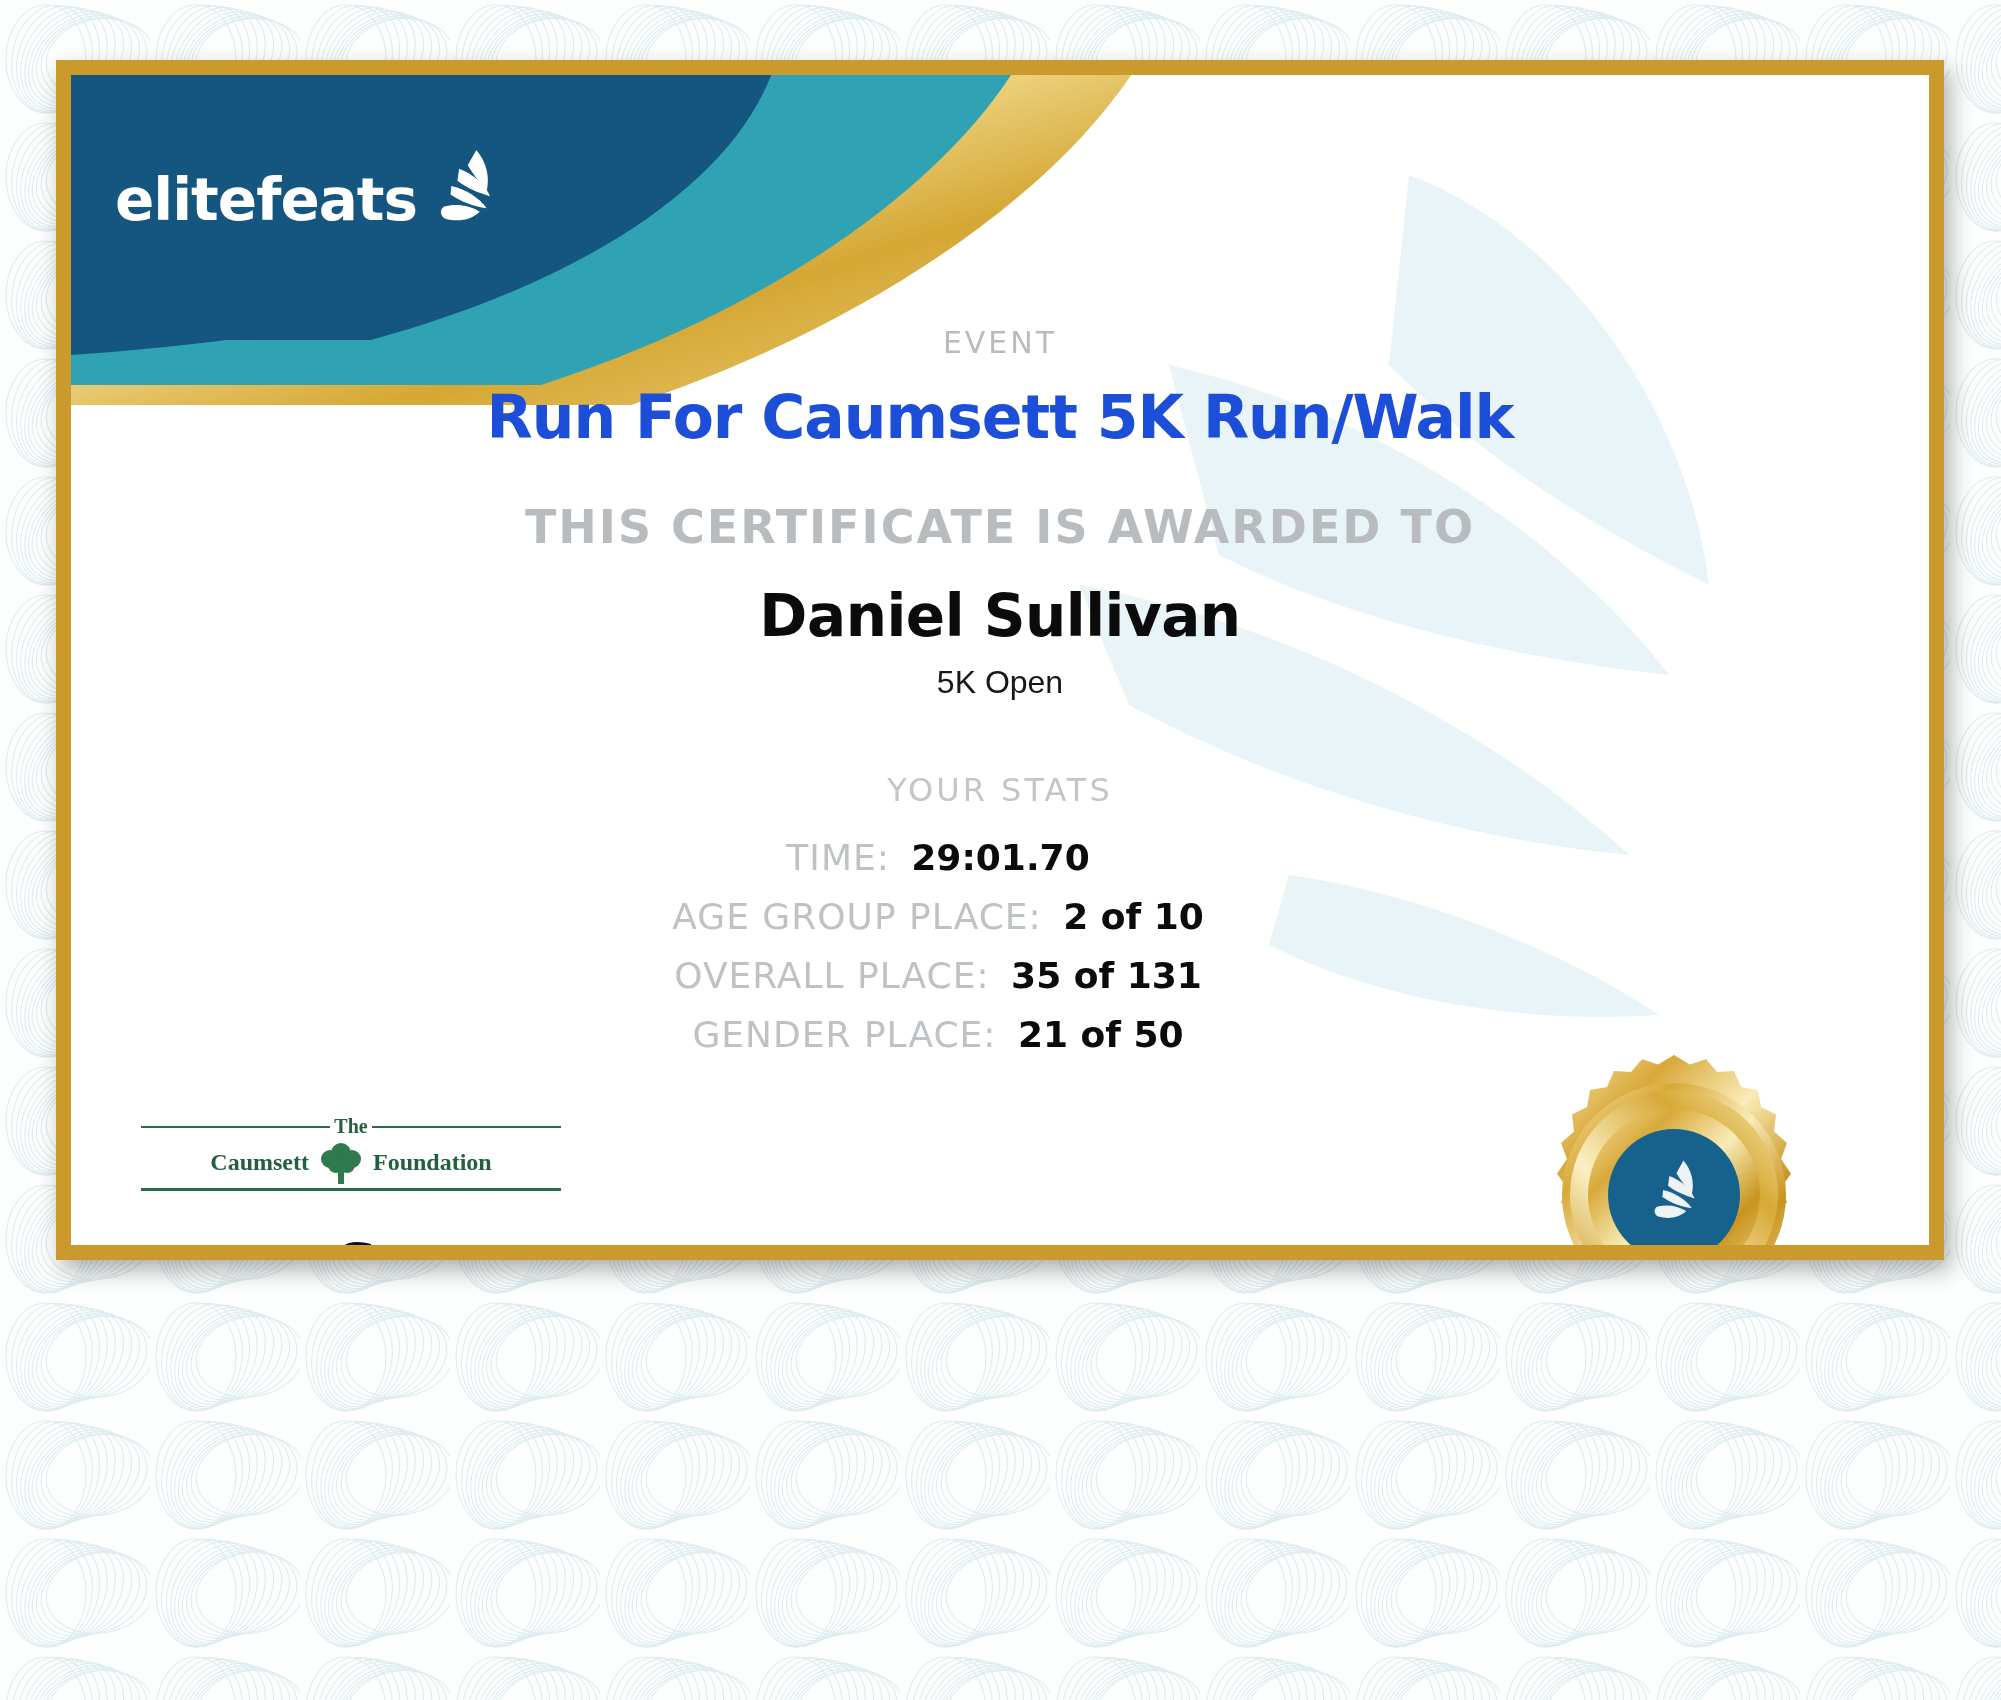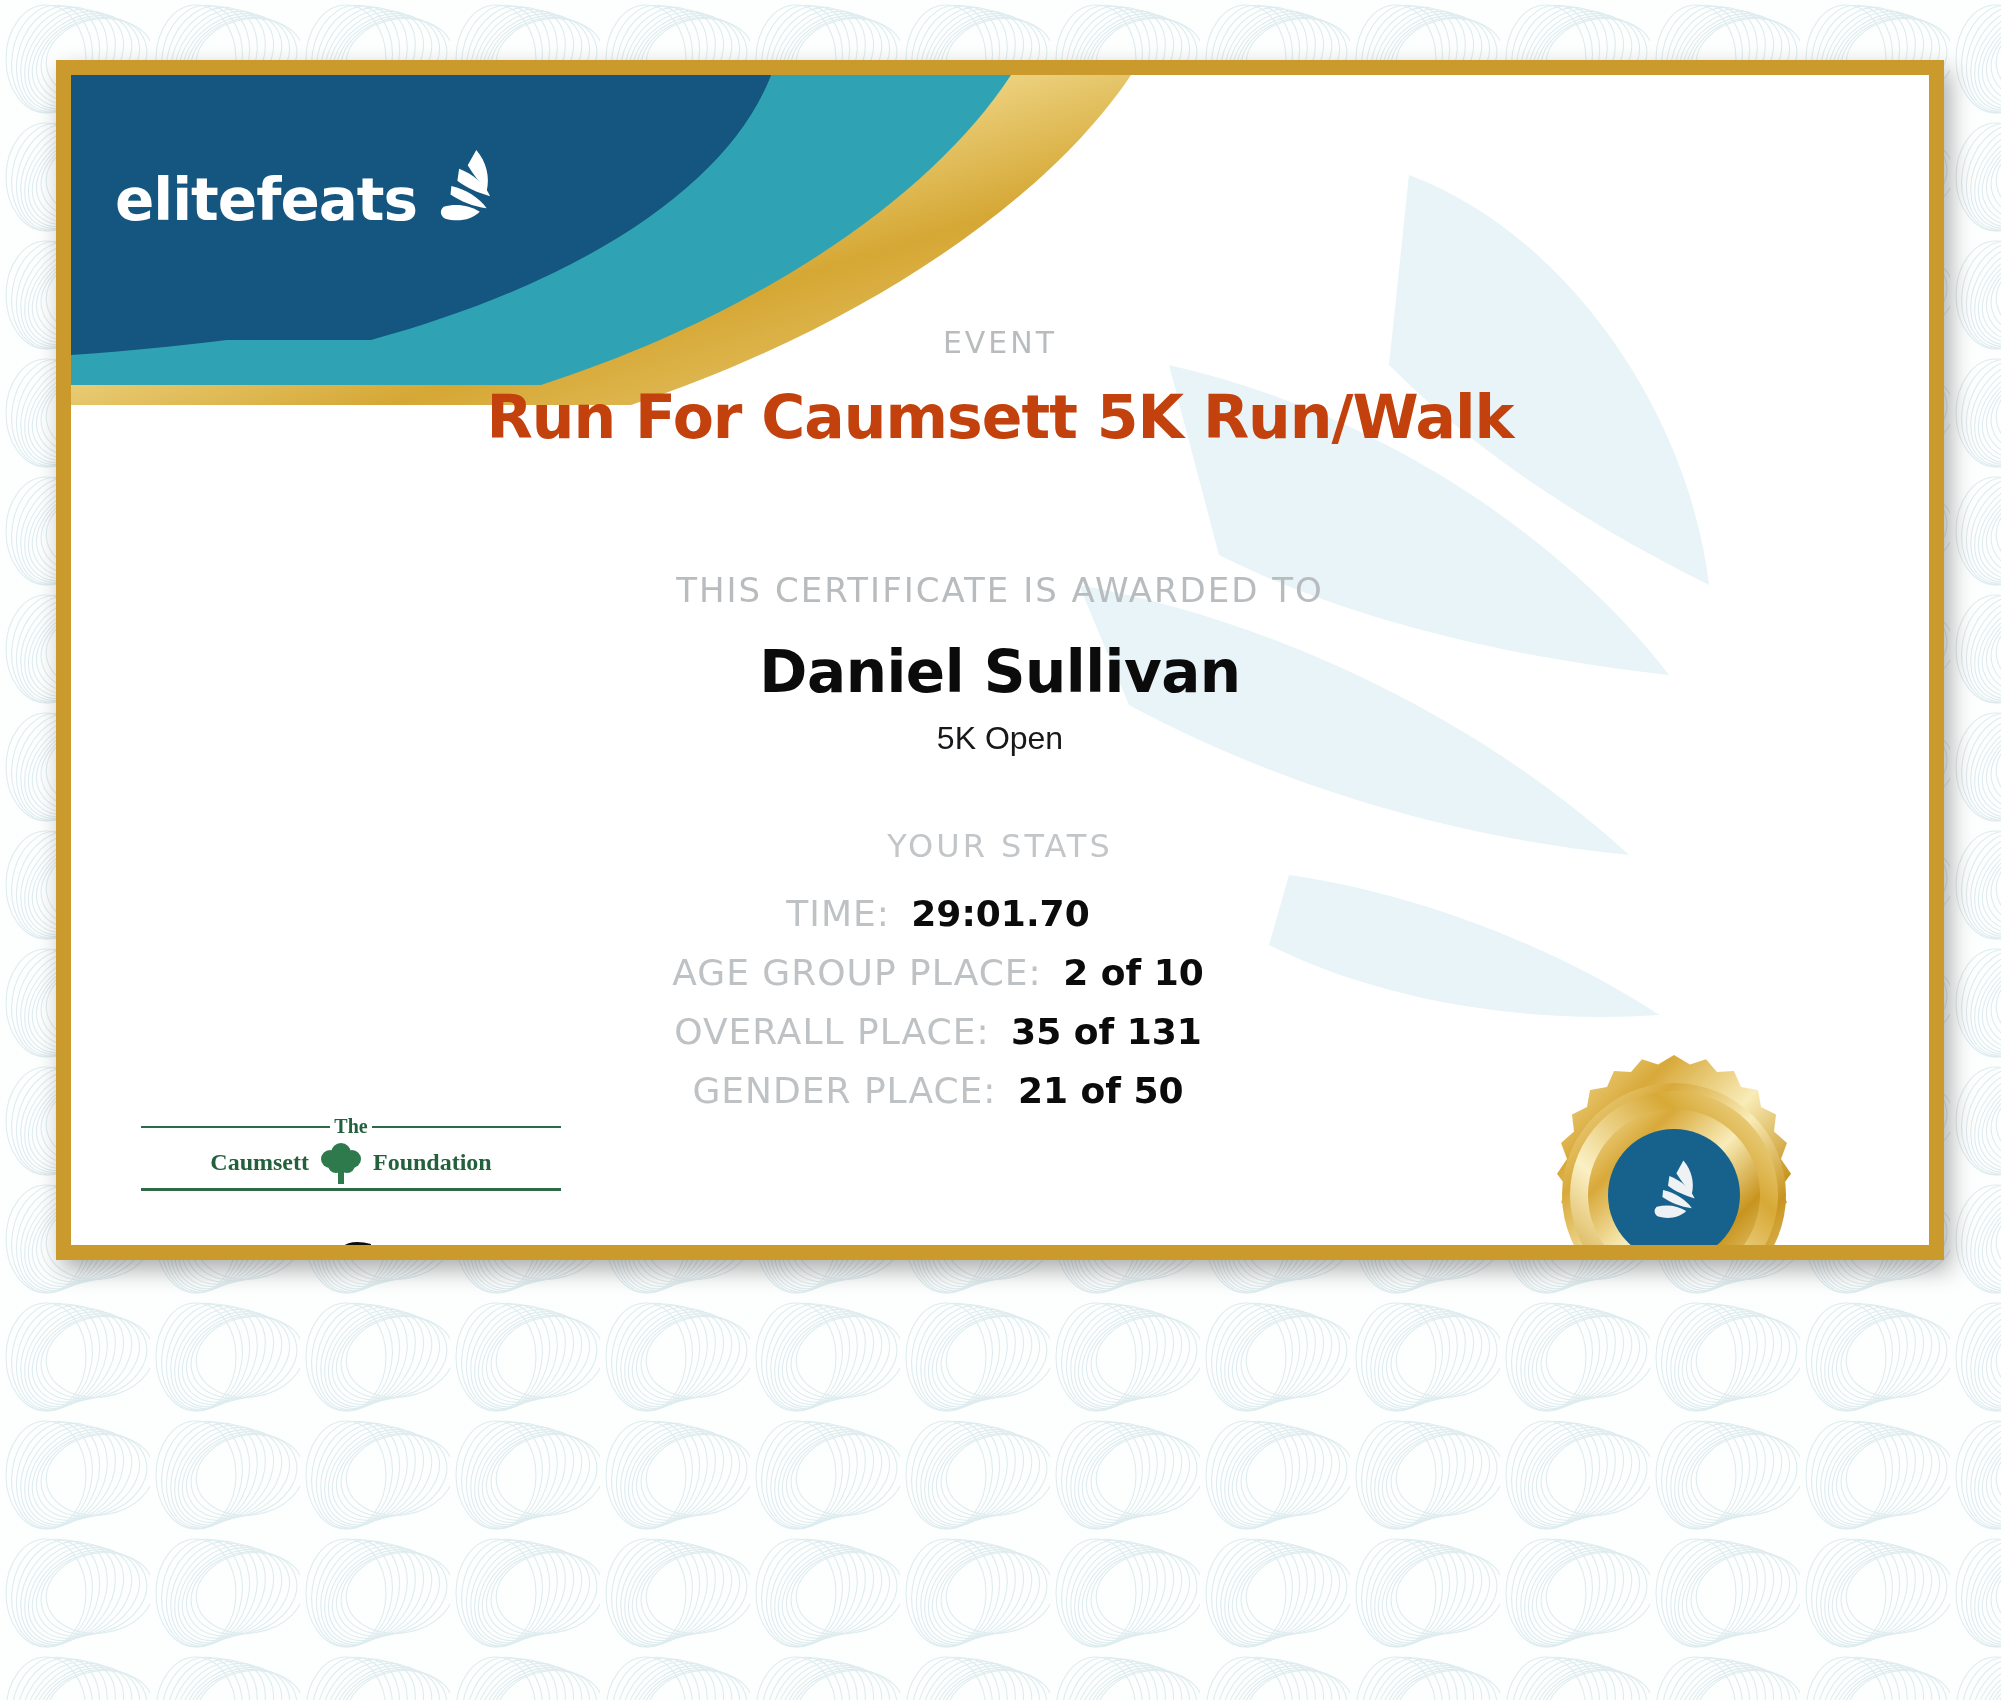--- a/index.html
+++ b/index.html
@@ -59,30 +59,30 @@
   }
   .label-small{
     color:#b9bcbe;
     font-family:"DejaVu Sans", sans-serif;
     font-size:30px;font-weight:400;
     letter-spacing:3px;
     text-transform:uppercase;
   }
   .event-name{
     margin-top:22px;
-    color:#c2410c;
+    color:#1d4ed8;
     font-family:"DejaVu Sans", sans-serif;
     font-size:60px;font-weight:700;
     letter-spacing:-1px;
   }
   .awarded-label{
-    margin-top:118px;
+    margin-top:48px;
     color:#b9bcbe;
     font-family:"DejaVu Sans", sans-serif;
-    font-size:34px;font-weight:400;letter-spacing:2px;
+    font-size:46px;font-weight:700;letter-spacing:2px;
   }
   .recipient{
     margin-top:28px;
     color:#0b0b0b;
     font-family:"DejaVu Sans", sans-serif;
     font-size:58px;font-weight:700;letter-spacing:-.5px;
   }
   .division{
     margin-top:14px;
     color:#17181a;

